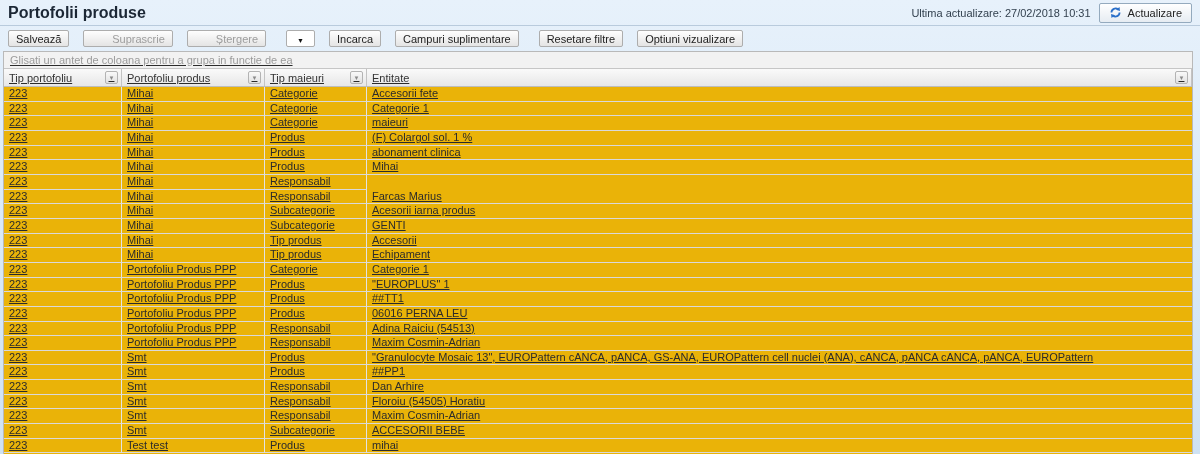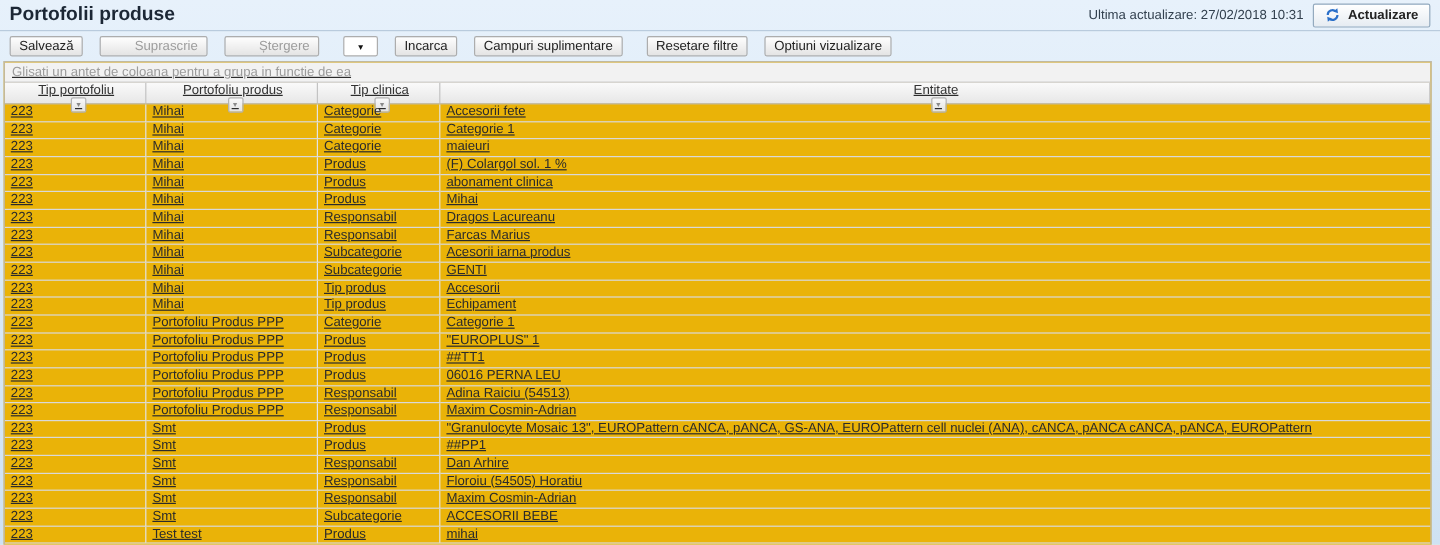--- a/index.html
+++ b/index.html
@@ -15,21 +15,21 @@
   .titlebar {
     height:26px; display:flex; align-items:center; justify-content:space-between;
     padding:0 8px; border-bottom:1px solid #b9cbdd;
   }
   .page-title { font-size:16px; font-weight:bold; color:#1c2735; }
   .update-group { display:flex; align-items:center; gap:8px; }
   .update-text { color:#33414f; }
   .refresh-btn {
     display:flex; align-items:center; gap:6px; height:20px; padding:0 9px;
     background:linear-gradient(#ffffff,#e6ecf2); border:1px solid #94aabe; border-radius:2px;
-    font-family:inherit; font-size:11px; font-weight:bold; color:#222; cursor:pointer;
+    font-family:inherit; font-size:11px; font-weight:normal; color:#222; cursor:pointer;
   }
   .refresh-icon { display:flex; align-items:center; }
 
   
   .toolbar { display:flex; align-items:center; gap:14px; padding:4px 0 4px 8px; height:25px; }
   .tbtn {
     height:17px; padding:0 7px; background:linear-gradient(#fefefe,#e4e4e4);
     border:1px solid #adadad; border-radius:2px; font-family:inherit; font-size:11px;
     color:#222; cursor:pointer; white-space:nowrap;
   }
@@ -46,21 +46,21 @@
     overflow:hidden;
     text-decoration:underline;
   }
   .groupbar {
     height:17px; background:#f2f2f2; border-bottom:1px solid #c6c6c6;
     color:#9b9b9b; padding:2px 6px; white-space:nowrap;
   }
   .hrow { display:flex; height:18px; background:linear-gradient(#fafafa,#e7e7e7); border-bottom:1px solid #bdbdbd; }
   .hcell {
     display:flex; align-items:center; justify-content:space-between;
-    padding:0 3px 0 5px; border-right:1px solid #c3c3c3; color:#333; white-space:nowrap;flex-direction:column;
+    padding:0 3px 0 5px; border-right:1px solid #c3c3c3; color:#333; white-space:nowrap;
   }
   .fbtn {
     width:13px; height:13px; display:flex; align-items:center; justify-content:center;
     background:linear-gradient(#f9f9f9,#e2e2e2); border:1px solid #b3b3b3; border-radius:2px;
     font-size:6px; color:#8a8a8a; cursor:pointer; flex:0 0 auto; margin-left:4px;
   }
   .c0 { width:118px; flex:0 0 118px; }
   .c1 { width:143px; flex:0 0 143px; }
   .c2 { width:102px; flex:0 0 102px; }
   .c3 { flex:1 1 auto; }
@@ -111,21 +111,21 @@
   <div class="hrow">
     <div class="hcell c0">
       <span>Tip portofoliu</span>
       <span class="fbtn">▼</span>
     </div>
     <div class="hcell c1">
       <span>Portofoliu produs</span>
       <span class="fbtn">▼</span>
     </div>
     <div class="hcell c2">
-      <span>Tip clinica</span>
+      <span>Tip maieuri</span>
       <span class="fbtn">▼</span>
     </div>
     <div class="hcell c3">
       <span>Entitate</span>
       <span class="fbtn">▼</span>
     </div>
   </div>
   <div id="table-body">
       <div class="row">
         <div class="cell c0">223</div>
@@ -160,21 +160,20 @@
       <div class="row">
         <div class="cell c0">223</div>
         <div class="cell c1">Mihai</div>
         <div class="cell c2">Produs</div>
         <div class="cell c3">Mihai</div>
       </div>
       <div class="row">
         <div class="cell c0">223</div>
         <div class="cell c1">Mihai</div>
         <div class="cell c2">Responsabil</div>
-        <div class="cell c3">Dragos Lacureanu</div>
       </div>
       <div class="row">
         <div class="cell c0">223</div>
         <div class="cell c1">Mihai</div>
         <div class="cell c2">Responsabil</div>
         <div class="cell c3">Farcas Marius</div>
       </div>
       <div class="row">
         <div class="cell c0">223</div>
         <div class="cell c1">Mihai</div>

